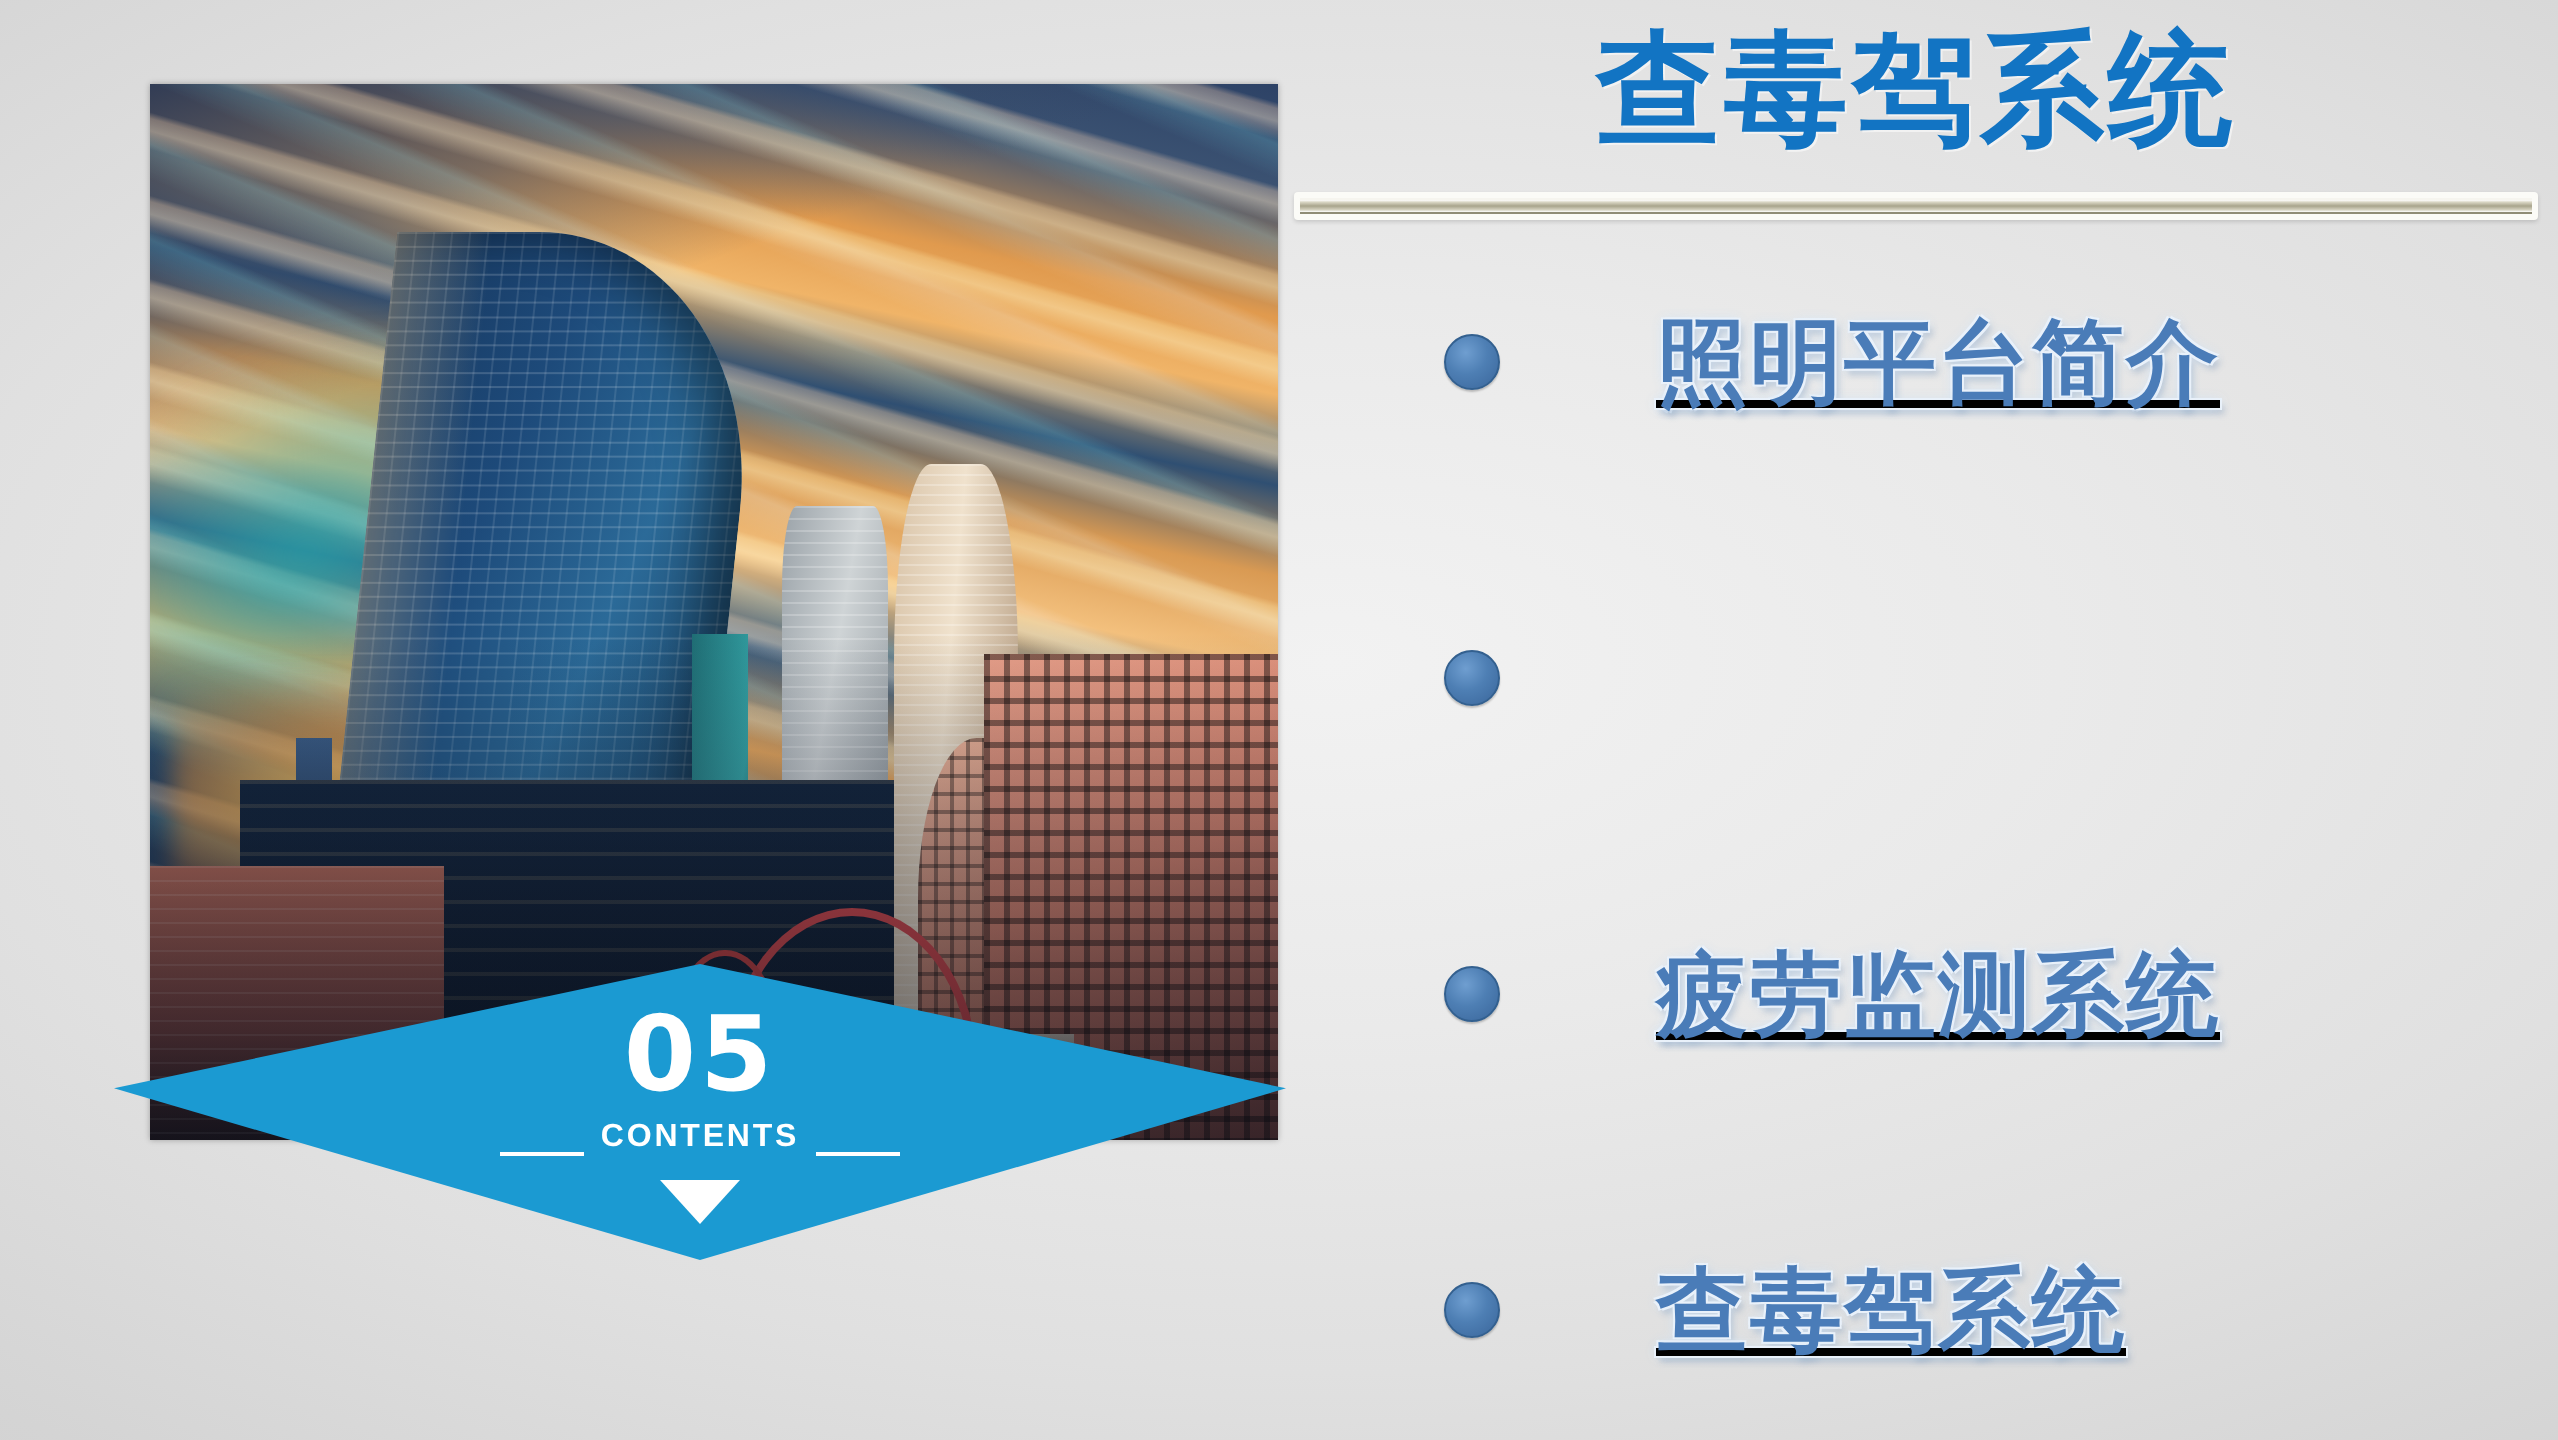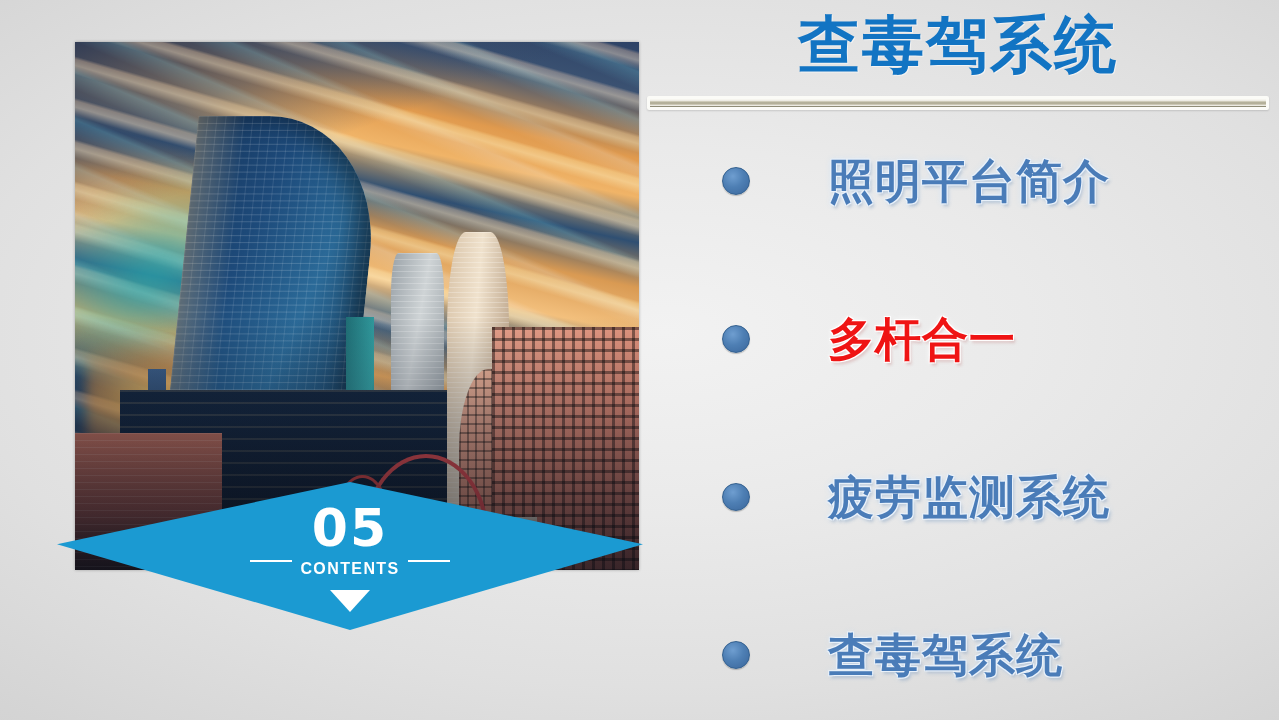--- a/index.html
+++ b/index.html
@@ -249,21 +249,21 @@
   .badge-num {
     color: #ffffff;
     font-size: 52px;
     font-weight: 700;
     letter-spacing: 2px;
     line-height: 1;
     font-family: "DejaVu Sans", sans-serif;
   }
   .badge-row {
     display: flex;
-    align-items: flex-start;
+    align-items: flex-end;
     gap: 8px;
     margin-top: 6px;
   }
   .badge-rule {
     display: block;
     width: 42px;
     height: 2px;
     background: #ffffff;
   }
   .badge-label {
@@ -326,20 +326,21 @@
     display: flex;
     flex-direction: column;
     justify-content: space-between;
     padding: 18px 0 22px 0;
     box-sizing: border-box;
   }
   .item {
     display: flex;
     align-items: center;
     height: 62px;
+    text-decoration: underline;
   }
   .bullet {
     flex: 0 0 auto;
     width: 26px;
     height: 26px;
     margin-left: 74px;
     border-radius: 50%;
     background: radial-gradient(circle at 38% 32%, #6f9ed0 0%, #4e7fb4 45%, #3a669b 100%);
     border: 1.5px solid #33608f;
     box-shadow: 0 1px 1px rgba(0,0,0,.22);
@@ -416,21 +417,20 @@
 
   <div class="list">
 
     <div class="item">
       <span class="bullet"></span>
       <span class="item-text tone-blue">照明平台简介</span>
     </div>
 
     <div class="item">
       <span class="bullet"></span>
-      <span class="item-text tone-red">多杆合一</span>
     </div>
 
 
 
     <div class="item">
       <span class="bullet"></span>
       <span class="item-text tone-blue">疲劳监测系统</span>
     </div>
 
     <div class="item">

